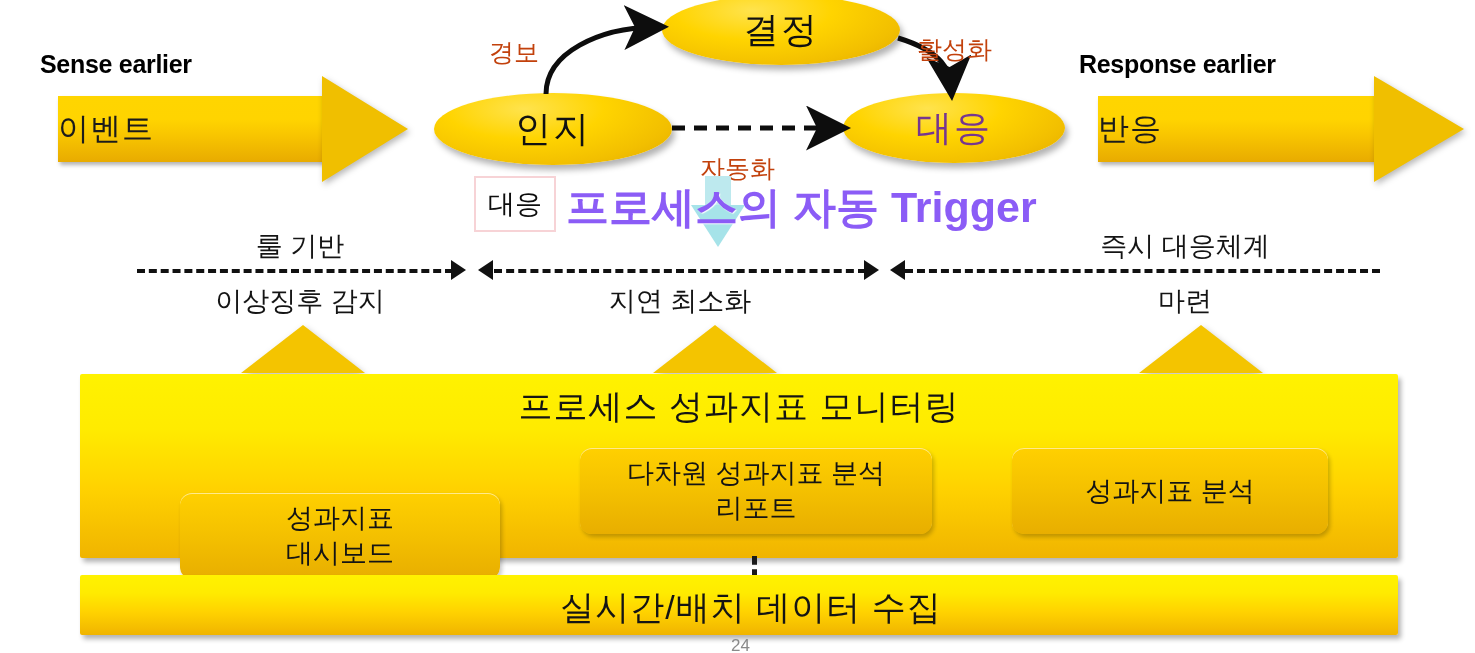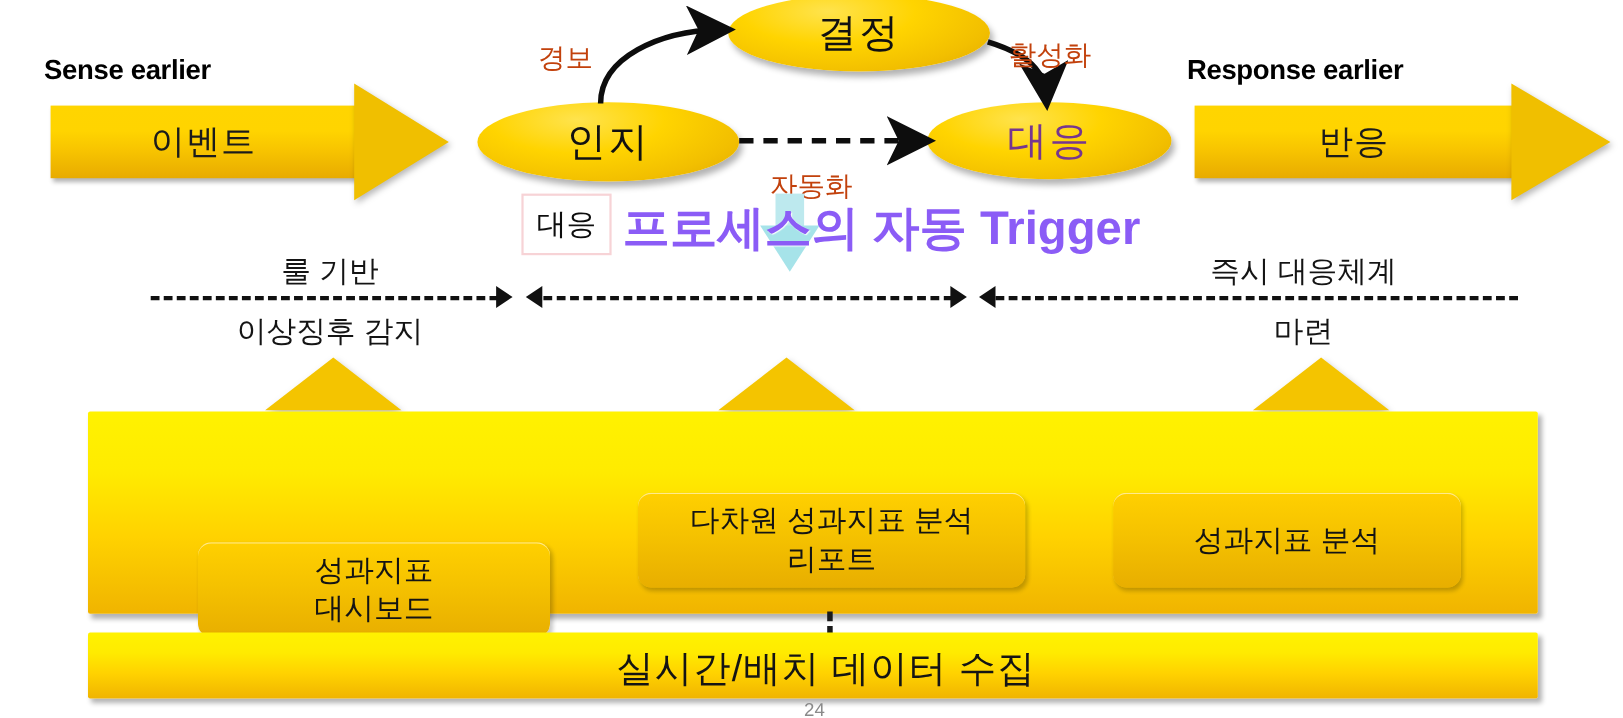--- a/index.html
+++ b/index.html
@@ -19,27 +19,26 @@
     overflow: hidden;
   }
 
   
   .blockarrow {
     position: absolute;
     height: 66px;
   }
   .blockarrow .shaft {
     position: absolute;
-    left: 0; top: 0;
+    left: 12px; top: 0;
     height: 66px;
     background: linear-gradient(to bottom, #ffd500 0%, #ffd400 35%, #f8c500 60%, #e8ab00 100%);
     box-shadow: 2px 3px 4px rgba(0,0,0,0.30);
     display: flex;
     align-items: center;
-    justify-content: center;
   }
   .blockarrow .head {
     position: absolute;
     top: -20px;
     width: 0; height: 0;
     border-top: 53px solid transparent;
     border-bottom: 53px solid transparent;
     filter: drop-shadow(2px 3px 3px rgba(0,0,0,0.28));
   }
   .arrowlabel {
@@ -275,33 +274,35 @@
     <div class="dashline" style="width:316px;"></div>
     <div class="tip right" style="left:314px;"></div>
   </div>
   <div class="measlabel" style="left:140px; top:283px; width:320px;">이상징후 감지</div>
 
   <div class="dashrow" style="left:478px; top:269px; width:402px;">
     <div class="dashline" style="left:16px; width:372px;"></div>
     <div class="tip left" style="left:0px;"></div>
     <div class="tip right" style="left:386px;"></div>
   </div>
+  <div class="measlabel" style="left:480px; top:283px; width:400px;">지연 최소화</div>
 
   <div class="measlabel" style="left:1020px; top:228px; width:330px;">즉시 대응체계</div>
   <div class="dashrow" style="left:890px; top:269px; width:490px;">
     <div class="dashline" style="left:15px; width:475px;"></div>
     <div class="tip left" style="left:0px;"></div>
   </div>
   <div class="measlabel" style="left:1020px; top:283px; width:330px;">마련</div>
 
   <div class="uptri" style="left:241px; top:325px;"></div>
   <div class="uptri" style="left:653px; top:325px;"></div>
   <div class="uptri" style="left:1139px; top:325px;"></div>
 
   <div class="panel" style="left:80px; top:374px; width:1318px; height:184px;">
+    <div class="panel-title" style="top:10px;">프로세스 성과지표 모니터링</div>
 
     <div class="chip" style="left:100px; top:74px; width:320px; height:86px;margin-top:45px;">
       <span style="white-space:pre-line;">성과지표
 대시보드</span>
     </div>
 
     <div class="chip" style="left:500px; top:74px; width:352px; height:86px;">
       <span style="white-space:pre-line;">다차원 성과지표 분석
 리포트</span>
     </div>

